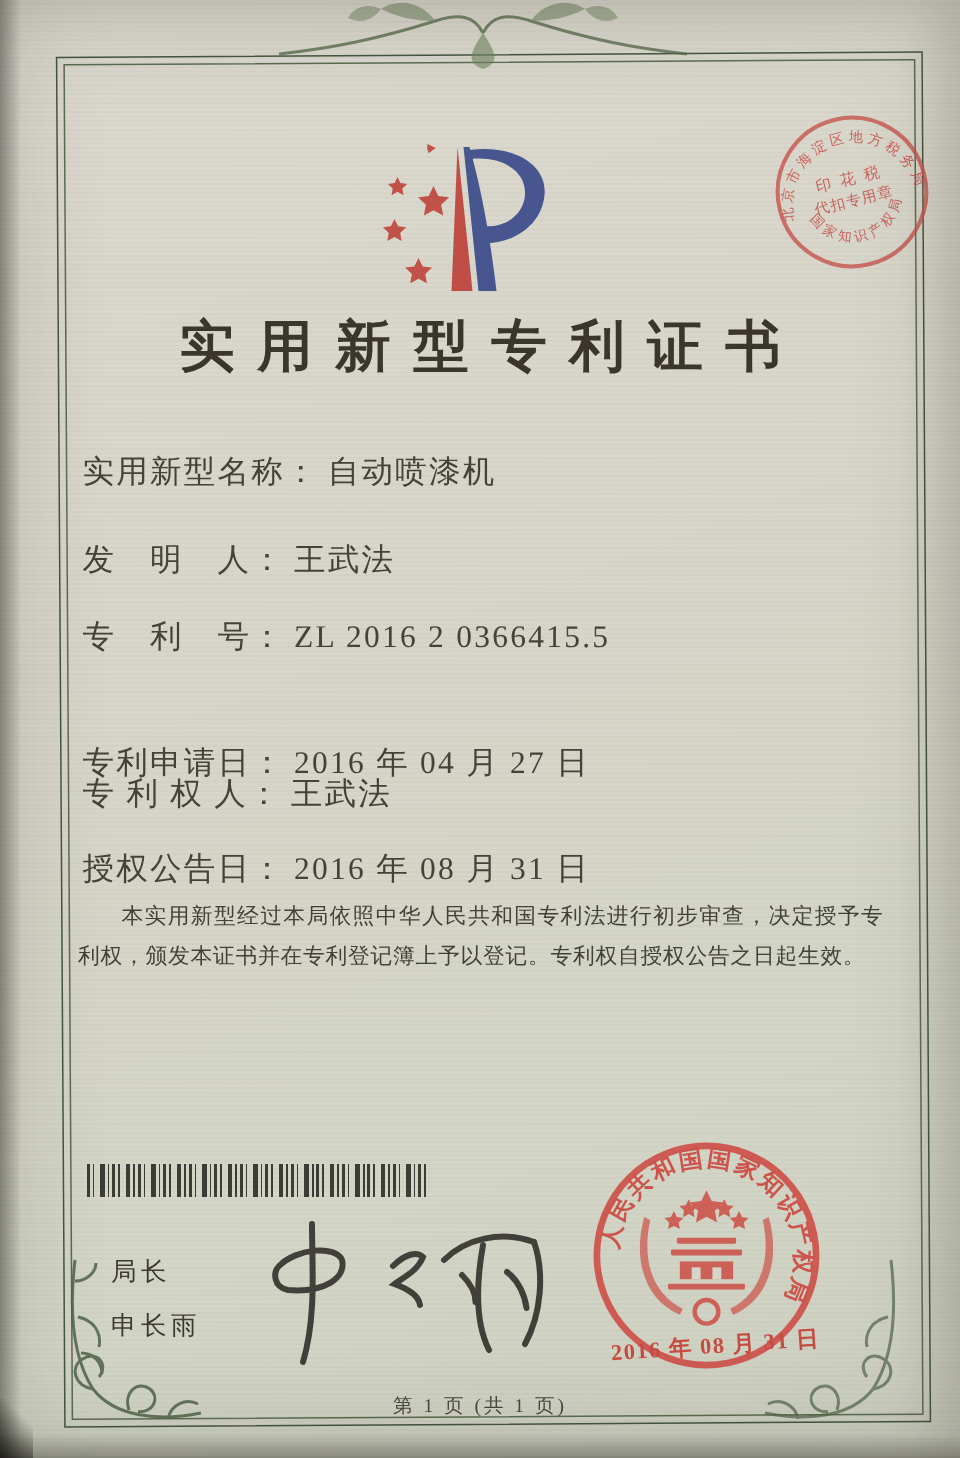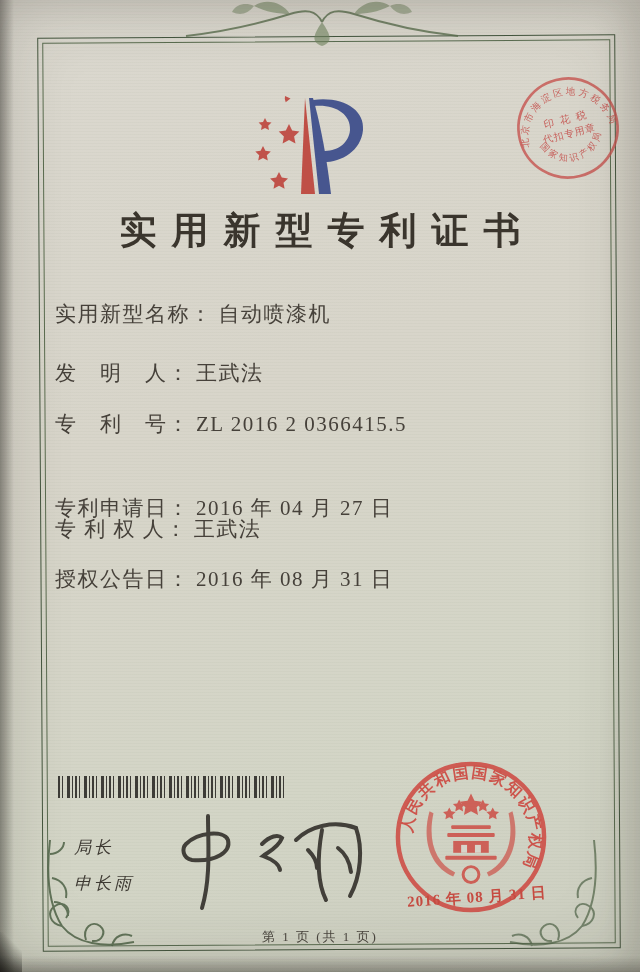--- a/index.html
+++ b/index.html
@@ -71,21 +71,21 @@
 
   .barcode {
     position:absolute; left:58px; top:776px; width:228px; height:22px; opacity:.85;
     background:repeating-linear-gradient(90deg,
       #23211e 0 2px, rgba(0,0,0,0) 2px 4px,
       #23211e 4px 5px, rgba(0,0,0,0) 5px 9px,
       #23211e 9px 12px, rgba(0,0,0,0) 12px 14px,
       #23211e 14px 15px, rgba(0,0,0,0) 15px 17px);
   }
 
-  .sign-label { position:absolute; font-size:17px; color:#3e3a33; letter-spacing:3px;font-style:italic; }
+  .sign-label { position:absolute; font-size:17px; color:#3e3a33; letter-spacing:3px; }
   .pos-label { left:74px; top:836px; }
   .name-label { left:74px; top:872px; }
   .signature { position:absolute; left:158px; top:804px; width:215px; height:112px; }
 
   .seal { position:absolute; left:392px; top:758px; width:158px; height:158px; opacity:.92; }
   .seal-date {
     position:absolute; left:392px; top:888px; width:170px; text-align:center;
     font-size:15px; color:#c64b41; letter-spacing:1px; transform:rotate(-4deg); font-weight:600;
   }
 
@@ -185,20 +185,21 @@
   <div class="fields">
     <div class="field-row fr0"><span>实用新型名称：</span><span class="val">自动喷漆机</span></div>
     <div class="field-row fr1"><span>发　明　人：</span><span class="val">王武法</span></div>
     <div class="field-row fr2"><span>专　利　号：</span><span class="val">ZL 2016 2 0366415.5</span></div>
     <div class="field-row fr3"><span>专利申请日：</span><span class="val">2016 年 04 月 27 日</span></div>
     <div class="field-row fr4"><span>专 利 权 人：</span><span class="val">王武法</span></div>
     <div class="field-row fr5"><span>授权公告日：</span><span class="val">2016 年 08 月 31 日</span></div>
   </div>
 
   <div class="paragraphs">
+    <p>本实用新型经过本局依照中华人民共和国专利法进行初步审查，决定授予专利权，颁发本证书并在专利登记簿上予以登记。专利权自授权公告之日起生效。</p>
   </div>
 
   <div class="barcode"></div>
 
   <div class="sign-label pos-label">局长</div>
   <div class="sign-label name-label">申长雨</div>
 
   <div class="signature">
     <svg width="215" height="112" viewBox="0 0 215 112" fill="none" stroke="#33302b" stroke-width="4" stroke-linecap="round" opacity=".9">
       <path d="M28 40 C40 28 66 26 70 36 C73 48 58 58 34 56 C24 54 24 44 28 40"></path>

